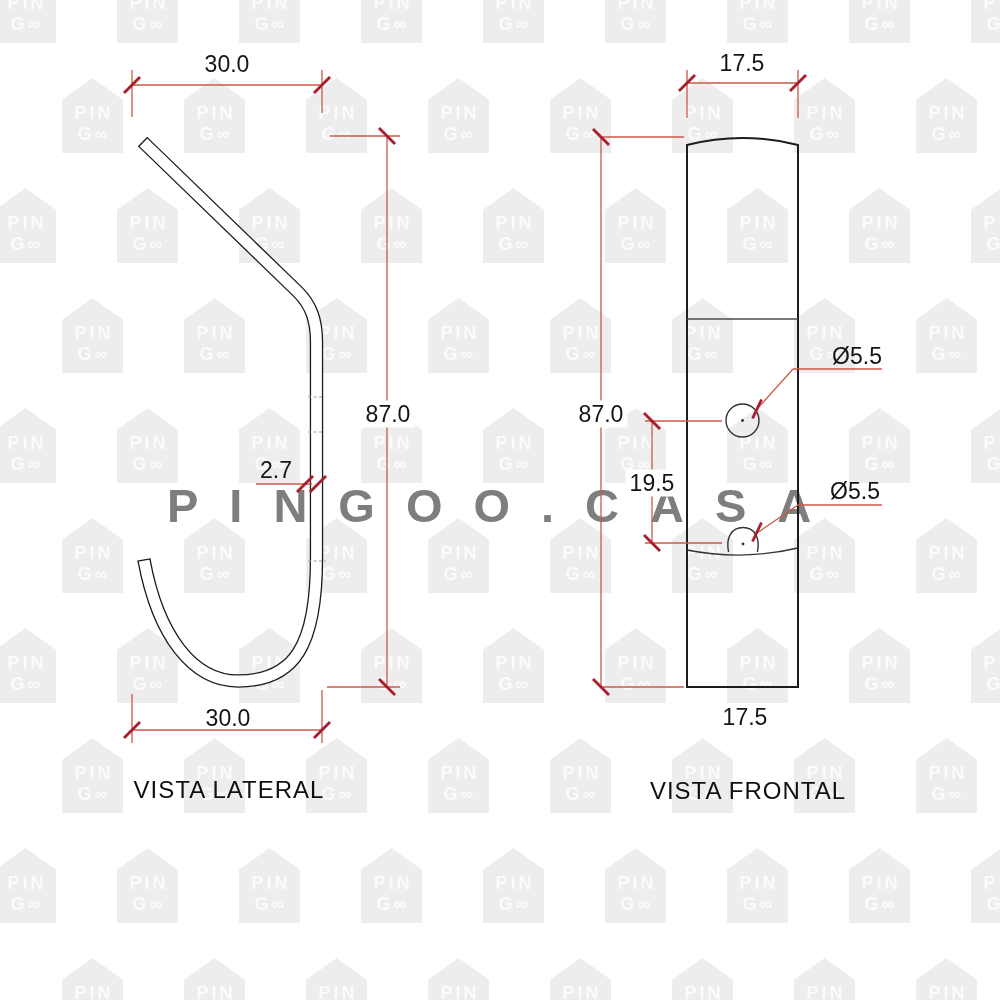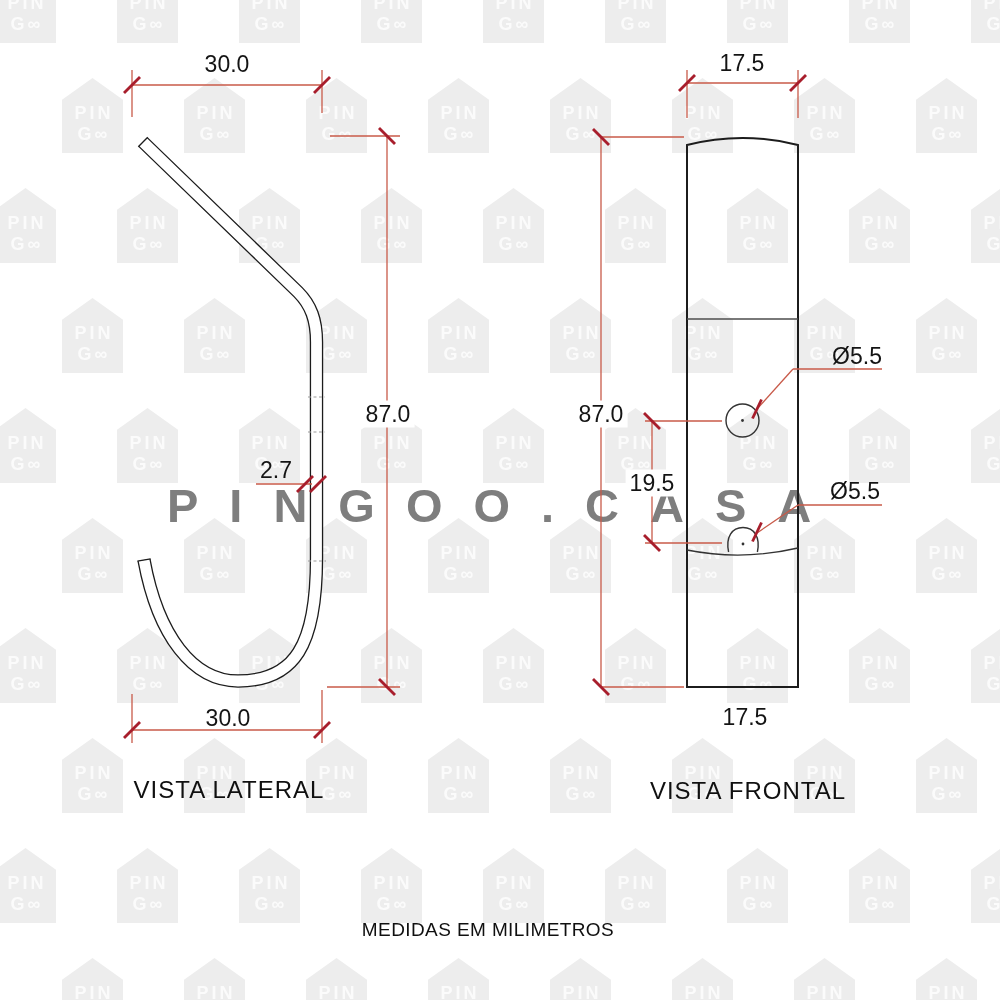--- a/index.html
+++ b/index.html
@@ -643,15 +643,14 @@
     <div class="dim" style="left:742px;top:63px">17.5</div>
     <div class="dim halo" style="left:601px;top:414px">87.0</div>
     <div class="dim halo" style="left:652px;top:483px">19.5</div>
     <div class="dim" style="left:857px;top:356px">Ø5.5</div>
     <div class="dim" style="left:855px;top:491px">Ø5.5</div>
     <div class="dim" style="left:745px;top:717px">17.5</div>
 
     <div class="viewlabel" style="left:748px;top:791px">VISTA FRONTAL</div>
     <div class="viewlabel" style="left:229px;top:790px">VISTA LATERAL</div>
 
-    <div class="caption" style="left:488px;top:930px">MEDIDAS EM MILIMETROS</div>
   </div>
 </div>
 
 </body></html>

